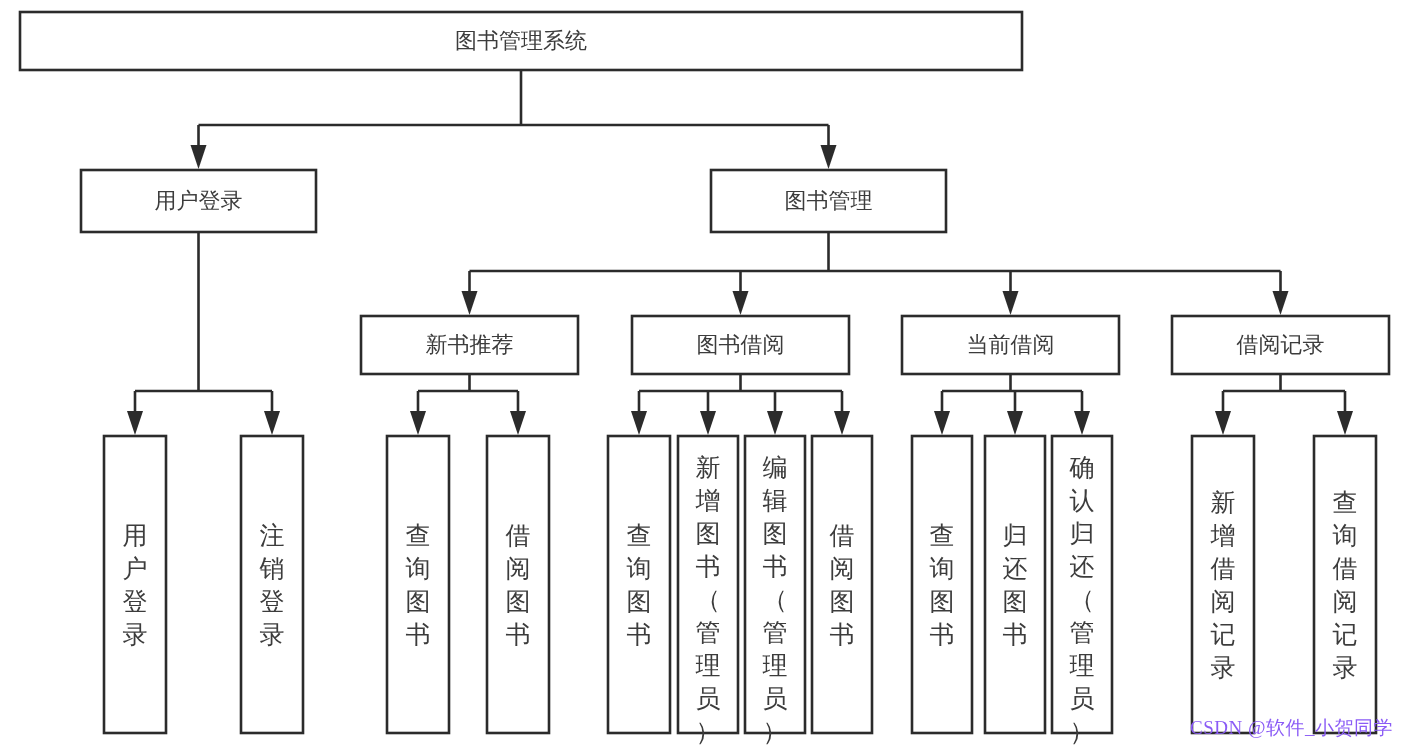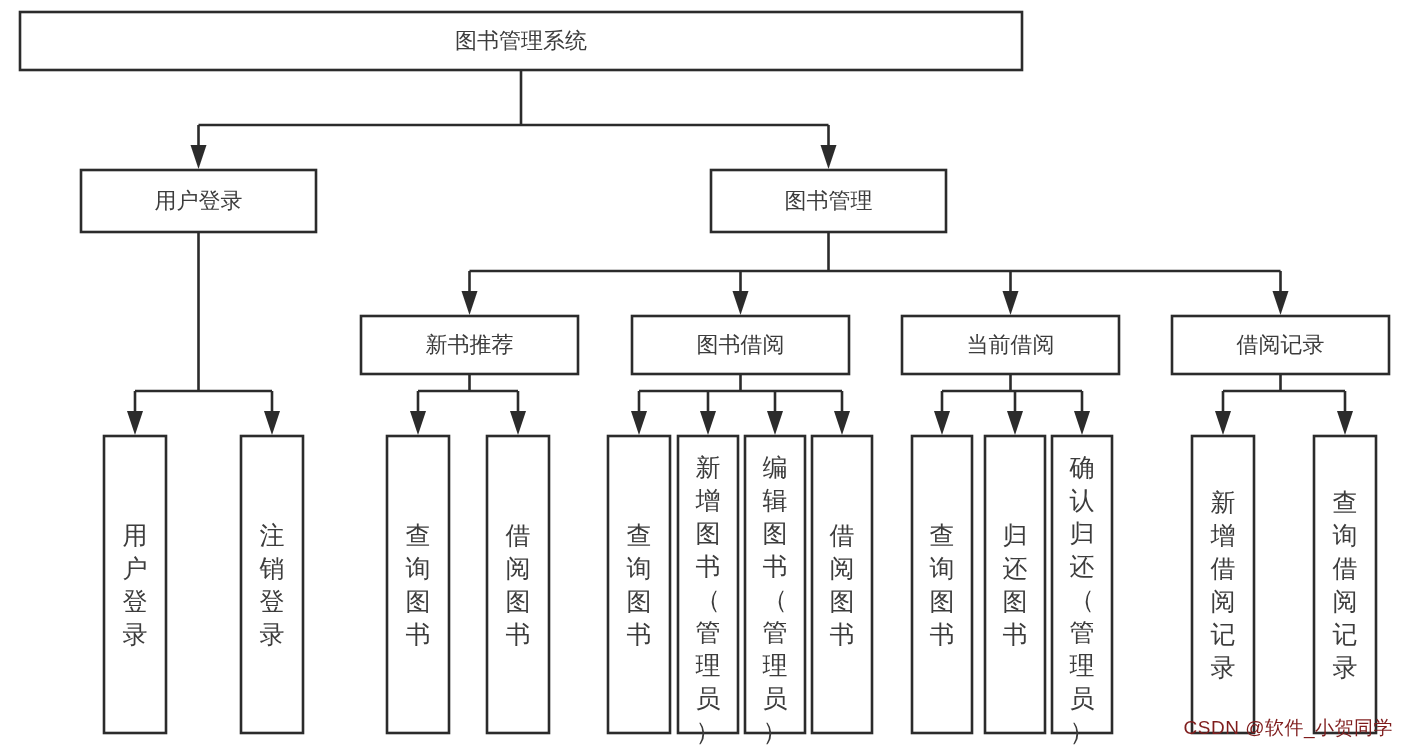--- a/index.html
+++ b/index.html
@@ -48,23 +48,23 @@
   .node-label-v {
     font-family: "Liberation Sans", "DejaVu Sans", sans-serif;
     font-size: 25px;
     fill: #3c3c3c;
     text-anchor: middle;
   }
   .watermark {
     position: absolute;
     right: 12px;
     bottom: 6px;
-    font-family: Liberation Sans, sans-serif;
+    font-family: Liberation Serif, serif;
     font-size: 19px;
-    color: #7f1d1d;
+    color: #8b5cf6;
     letter-spacing: 0.5px;
     white-space: nowrap;
     pointer-events: none;
   }
 </style>
 </head>
 <body>
 
 <div id="diagram-root">
   <svg class="diagram-canvas" viewBox="0 0 1405 747" xmlns="http://www.w3.org/2000/svg">

